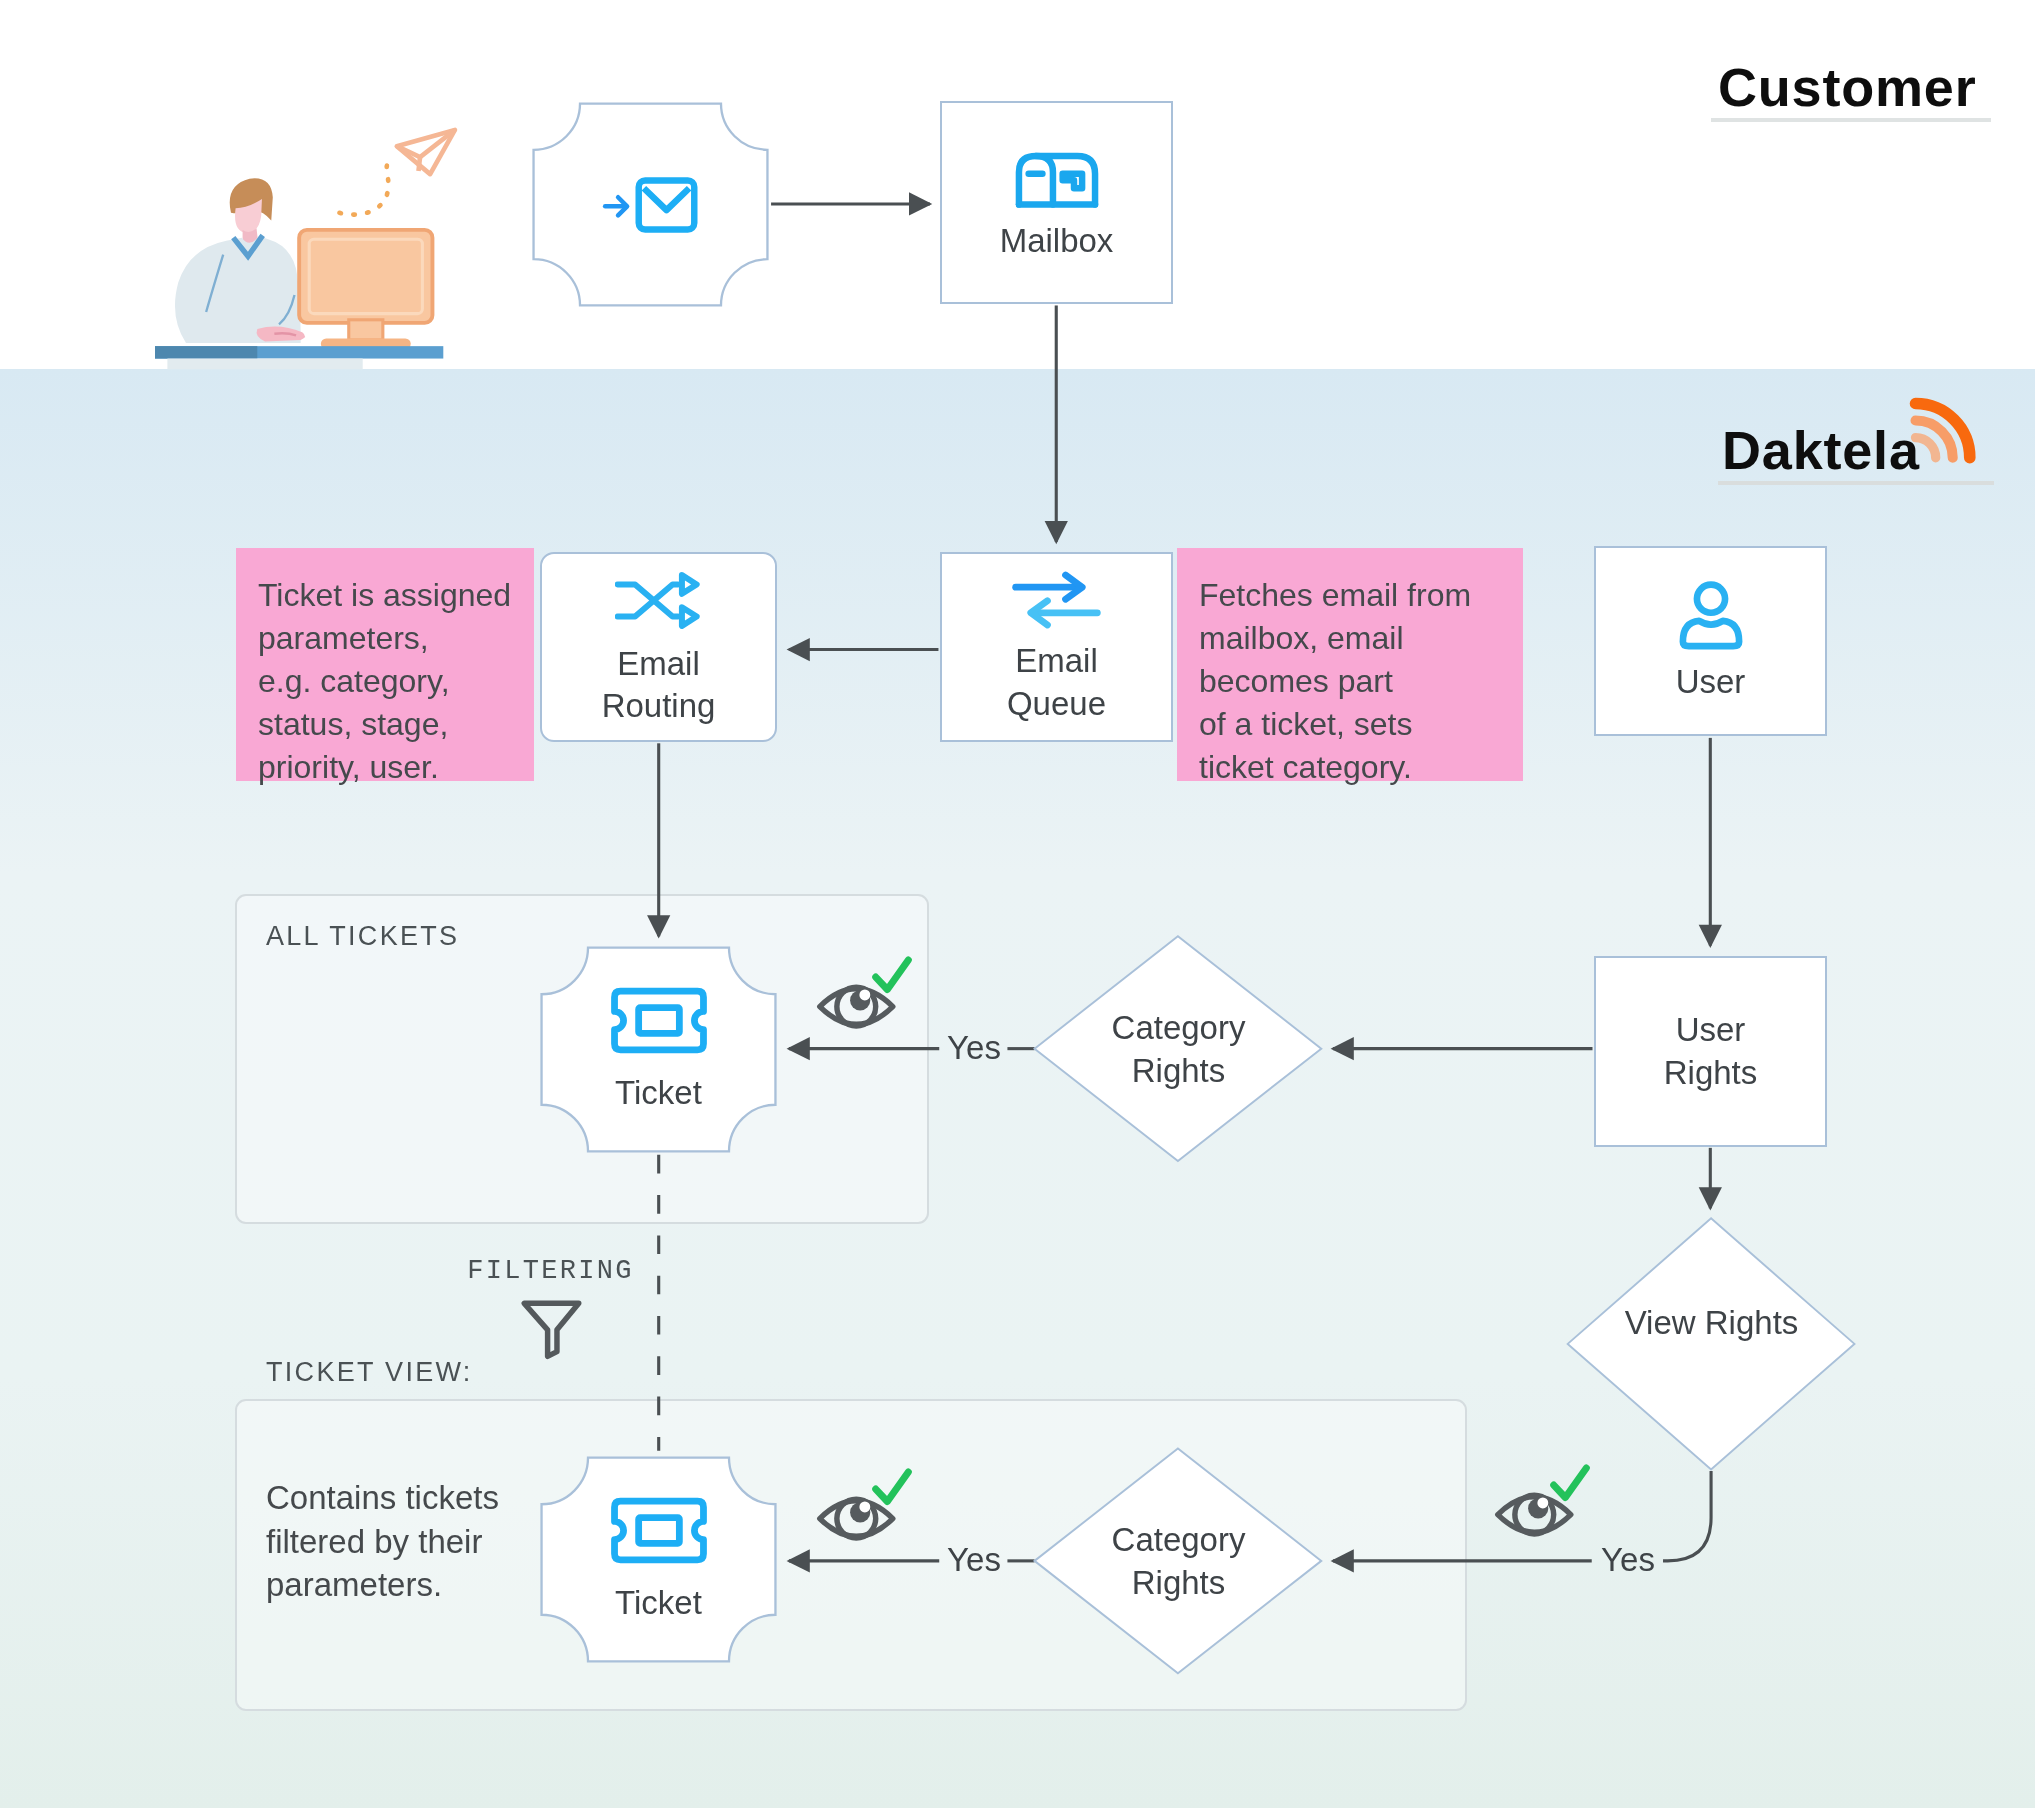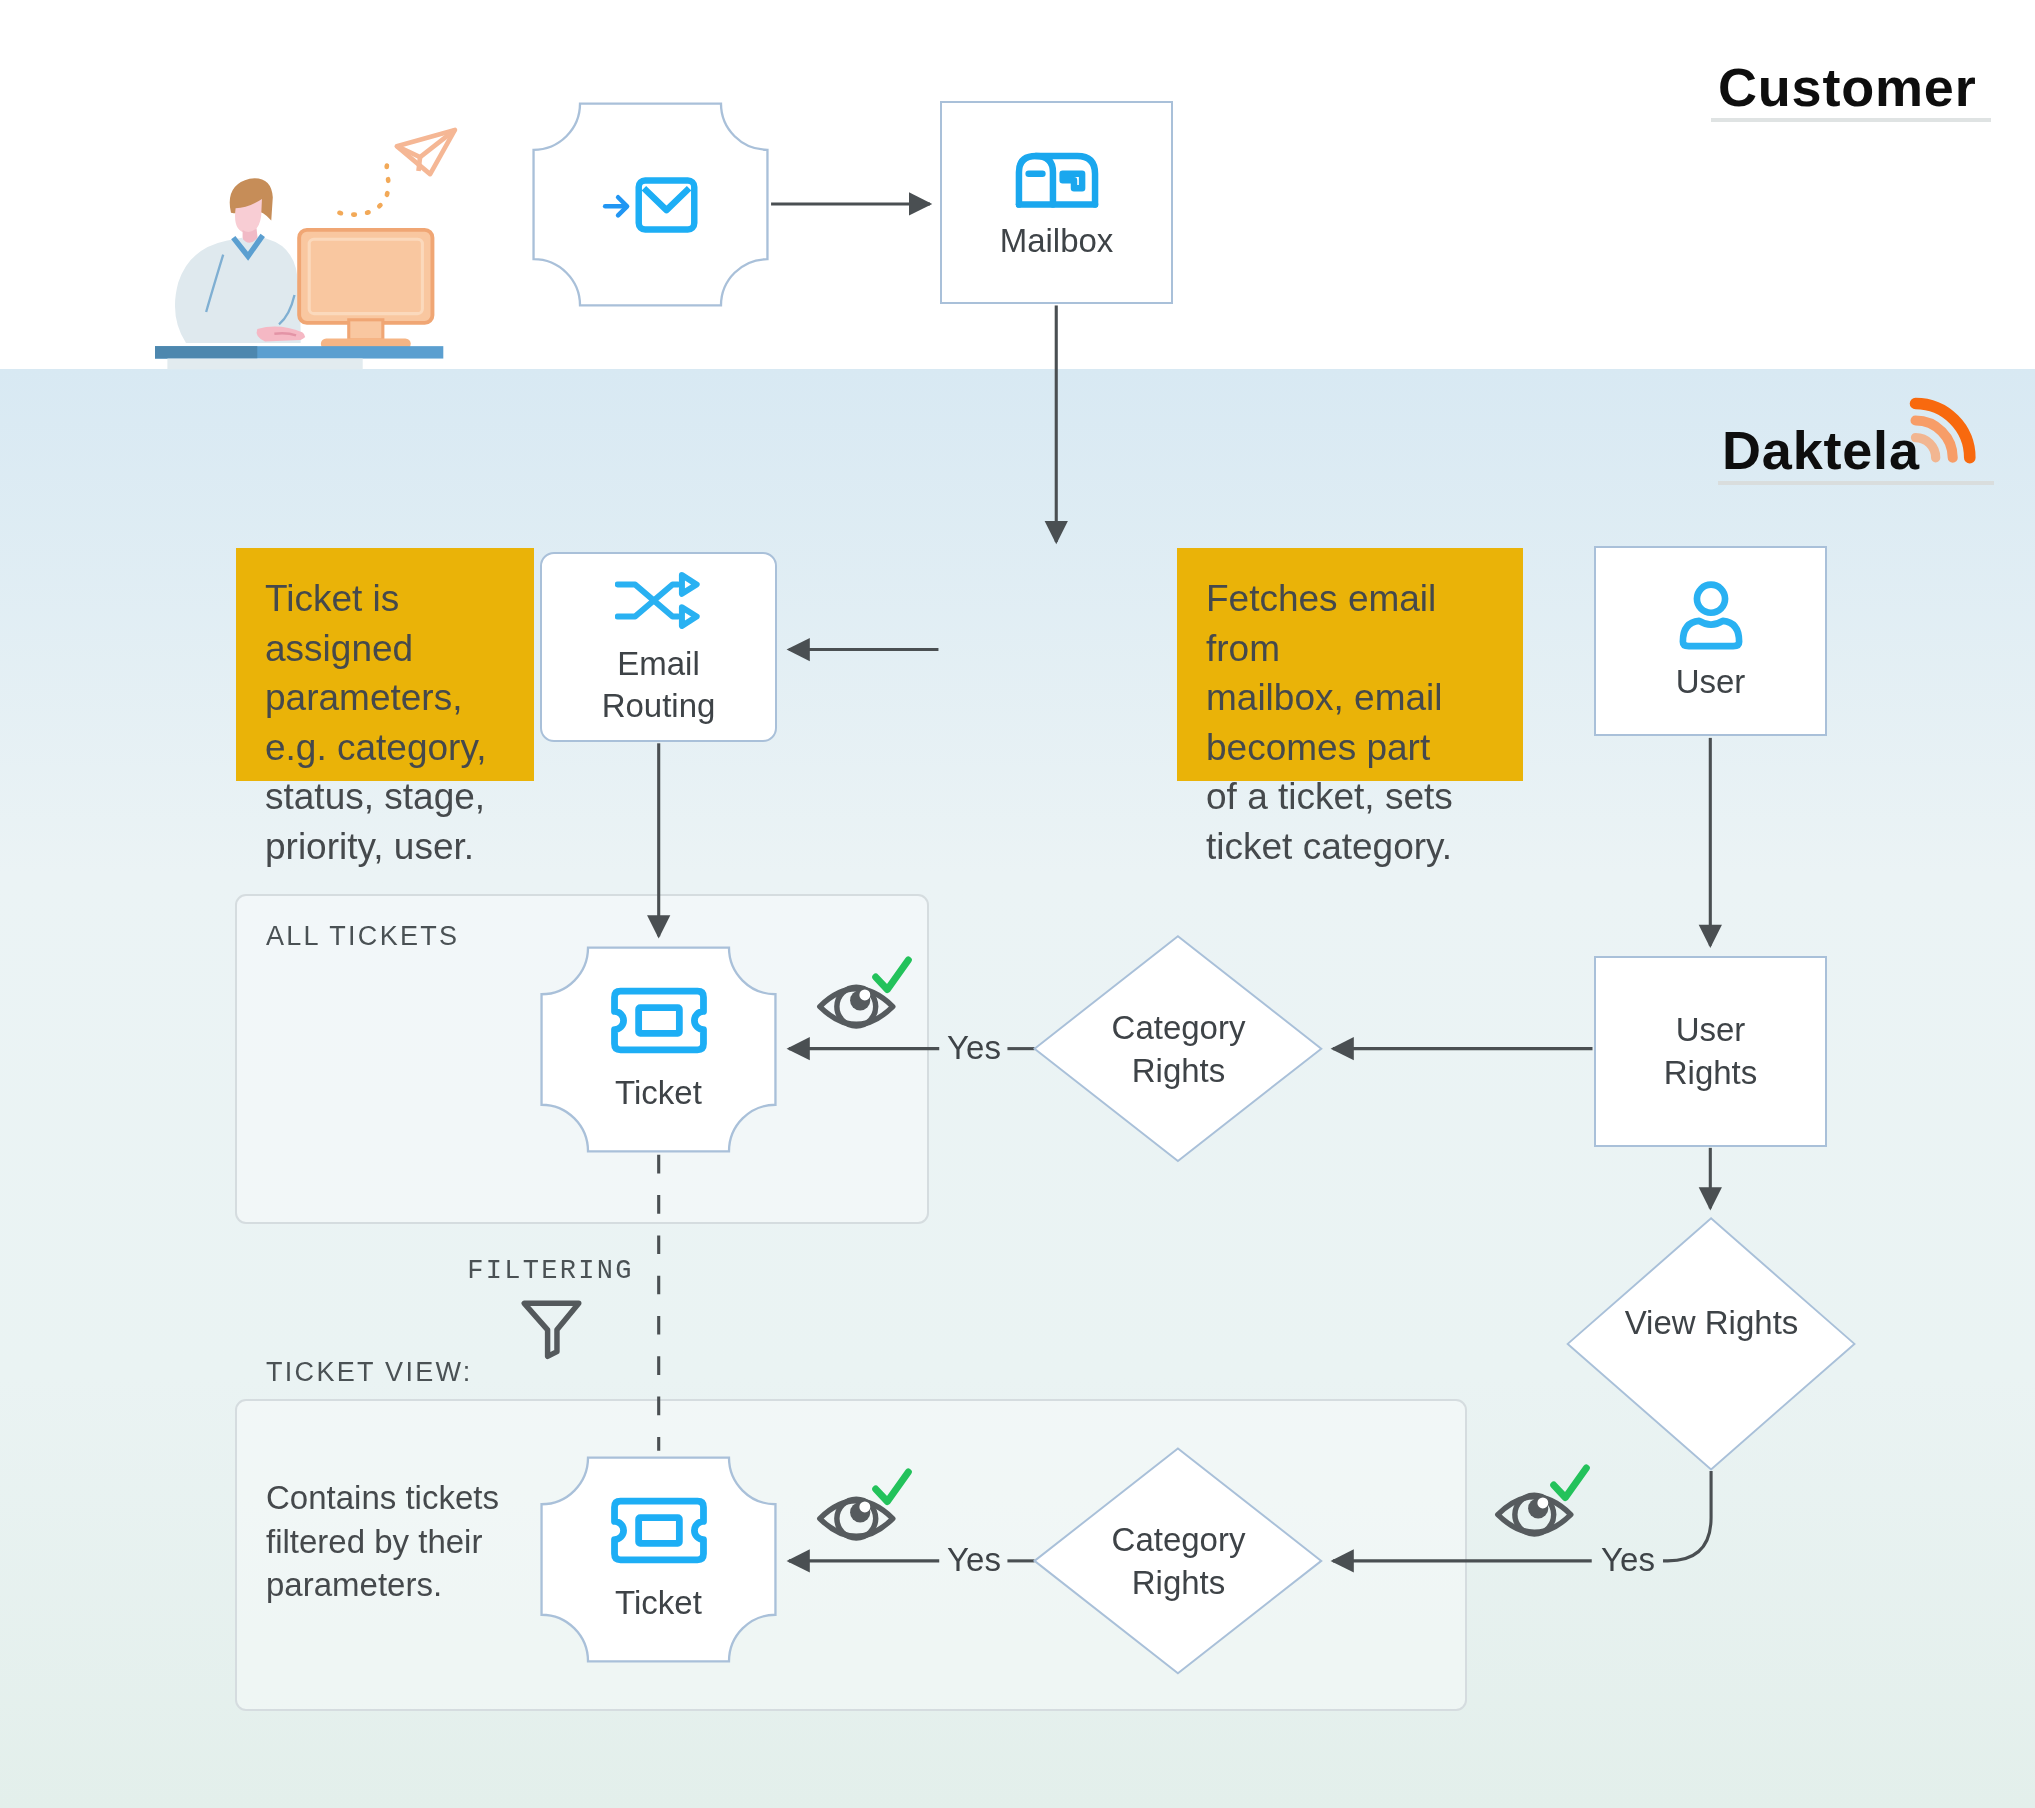--- a/index.html
+++ b/index.html
@@ -11,22 +11,22 @@
   .sec-head{position:absolute;font-size:54px;font-weight:800;color:#0e0e0e;letter-spacing:0.8px;white-space:nowrap;}
   .rule{position:absolute;height:3.9px;background:#dfe3e3;}
   .rectnode{position:absolute;background:#ffffff;border:2.3px solid #a9c0d9;box-sizing:border-box;
       display:flex;flex-direction:column;align-items:center;justify-content:center;gap:9px;z-index:3;}
   .badge{position:absolute;z-index:3;}
   .badge .shape{position:absolute;inset:0;width:100%;height:100%;}
   .badge .content{position:relative;width:100%;height:100%;display:flex;flex-direction:column;
       align-items:center;justify-content:center;gap:15.5px;}
   .nlabel{font-size:33px;line-height:1.28;color:#3e4347;text-align:center;}
   .dlabel{position:absolute;width:233px;text-align:center;font-size:33px;line-height:1.3;color:#3e4347;z-index:3;}
-  .note{position:absolute;background:#eab308;color:#45494c;font-size:37px;line-height:1.34;
-      padding:26px 29px;white-space:pre-line;box-sizing:border-box;z-index:1;}
+  .note{position:absolute;background:#f9a8d4;color:#45494c;font-size:32px;line-height:1.34;
+      padding:26px 22px;white-space:pre-line;box-sizing:border-box;z-index:1;}
   .frame{position:absolute;border:2.3px solid #d5dcdf;border-radius:11px;background:rgba(255,255,255,0.38);z-index:1;}
   .frame-title{position:absolute;font-size:27px;letter-spacing:2.3px;color:#4a5154;z-index:2;white-space:nowrap;}
   .frame-desc{position:absolute;font-size:33px;line-height:1.32;color:#45494c;white-space:pre-line;z-index:2;}
   .yes{position:absolute;width:78px;text-align:center;font-size:33px;color:#3e4347;z-index:3;}
   .filter-label{position:absolute;width:233px;text-align:center;font-size:27px;letter-spacing:2.3px;color:#4a5154;z-index:2;font-family:Liberation Mono, monospace;}
   .layer-svg{position:absolute;left:0;top:0;width:2035px;height:1809px;z-index:2;}
   .icon-svg{display:block;}
   .eye-group{position:absolute;z-index:4;}
   .arrow{stroke:#4a4f52;stroke-width:4;fill:none;marker-end:url(#arw);}
   .stub{stroke:#4a4f52;stroke-width:4;fill:none;}
@@ -156,20 +156,29 @@
       <g stroke="#29B1F2" stroke-width="9" fill="none" stroke-linecap="round" stroke-linejoin="round">
         <path d="M 4 26 H 30 L 86 74 H 94"></path>
         <path d="M 4 74 H 30 L 86 26 H 94"></path>
         <path d="M 100 12 L 122 26 L 100 40 Z"></path>
         <path d="M 100 60 L 122 74 L 100 88 Z"></path>
       </g>
     </svg>
     <div class="nlabel" style="width:155px;">Email Routing</div>
   </div>
 
+  <div class="rectnode" style="left:940px;top:552px;width:233px;height:190px;">
+    <svg class="icon-svg" width="91" height="62" viewBox="0 0 120 82">
+      <path d="M 6 24 H 90" stroke="#2196F3" stroke-width="9" fill="none" stroke-linecap="round"></path>
+      <path d="M 72 8 L 94 24 L 72 40" stroke="#2196F3" stroke-width="9" fill="none" stroke-linecap="round" stroke-linejoin="round"></path>
+      <path d="M 114 58 H 30" stroke="#47C1F5" stroke-width="9" fill="none" stroke-linecap="round"></path>
+      <path d="M 48 42 L 26 58 L 48 74" stroke="#47C1F5" stroke-width="9" fill="none" stroke-linecap="round" stroke-linejoin="round"></path>
+    </svg>
+    <div class="nlabel" style="width:155px;">Email Queue</div>
+  </div>
 
   <div class="rectnode" style="left:1594px;top:546px;width:233px;height:190px;">
     <svg class="icon-svg" width="74" height="74" viewBox="0 0 100 100">
       <g stroke="#29B1F2" stroke-width="9" fill="none" stroke-linecap="round" stroke-linejoin="round">
         <circle cx="50" cy="28" r="19"></circle>
         <path d="M 12 86 Q 12 60 34 58 Q 50 68 66 58 Q 88 60 88 86 Q 88 92 80 92 H 20 Q 12 92 12 86 Z"></path>
       </g>
     </svg>
     <div class="nlabel">User</div>
   </div>

